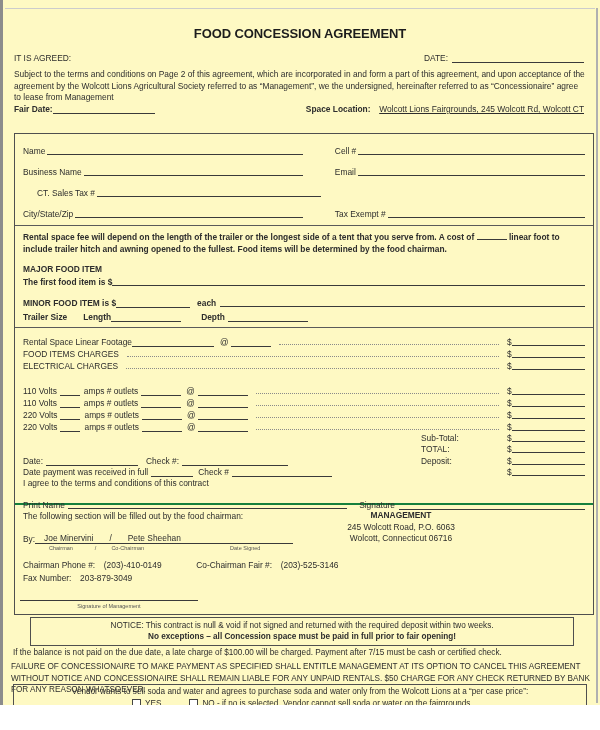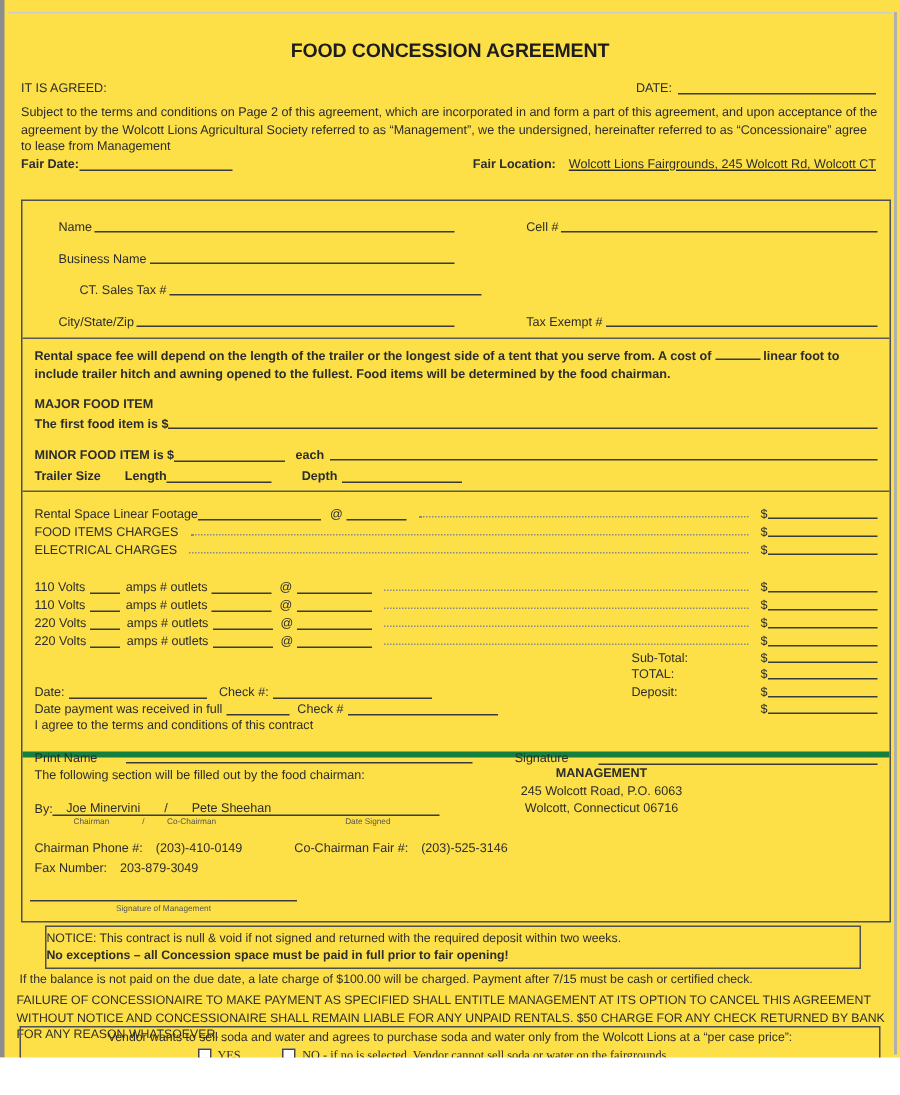--- a/index.html
+++ b/index.html
@@ -1,17 +1,17 @@
 <!DOCTYPE html>
 <html><head>
 <meta charset="utf-8">
 <style>
   html,body { margin:0; padding:0; }
   body { width:600px; height:730px; background:#ffffff; font-family:"Liberation Sans",sans-serif; }
-  .sheet { position:relative; width:600px; height:705px; overflow:hidden; background:#fde047;
+  .sheet { position:relative; width:600px; height:705px; overflow:hidden; background:#fef9c3;
            font-size:8.4px; color:#2d2d2d; }
   .scan-left  { position:absolute; left:0; top:0; width:3px; height:705px; background:#8c8c8c; }
   .scan-top   { position:absolute; top:8px; left:5px; right:5px; height:1px; background:#cccccc; }
   .scan-right { position:absolute; right:2px; top:8px; bottom:2px; width:2px; background:#b0b0b0; }
 
   .title { position:absolute; top:26px; left:0; right:0; margin:0; text-align:center;
            font-size:13px; font-weight:bold; letter-spacing:-0.1px; color:#1d1d1d; }
 
   .row { display:flex; align-items:flex-end; }
   .agreed-row { position:absolute; top:53px; left:14px; right:16px; justify-content:space-between; }
@@ -24,69 +24,69 @@
   .fill { display:inline-block; border-bottom:1px solid #3a3a3a; height:8px; }
   .fillf { flex:1; border-bottom:1px solid #3a3a3a; height:8px; margin-bottom:1px; }
   .dots { flex:1; border-bottom:1px dotted #8a8a8a; height:7px; margin:0 8px 2px 8px; }
   .gap4 { display:inline-block; width:4px; } 
 
   .main-box { position:absolute; top:133px; left:14px; width:580px; height:482px;
               border:1px solid #4f4f4f; box-sizing:border-box; }
   .sec { box-sizing:border-box; padding:0 8px; }
   .sec-contact { height:92px; border-bottom:1px solid #5a5a5a; padding-top:12px; }
   .c-row { display:grid; grid-template-columns:53% 47%; margin-bottom:11px; }
-  .c-cell { display:flex; align-items:flex-end;margin-left:16px; }
+  .c-cell { display:flex; align-items:flex-end; }
   .c-cell.right { padding-left:14px; }
   .c-cell .lbl { margin-right:2px; white-space:nowrap; }
   .c-cell.left { padding-right:18px; }
 
   .sec-rental { height:102px; border-bottom:1px solid #5a5a5a; padding-top:6px;font-weight:bold; }
   .fee-par { margin:0 0 9px 0; line-height:11.5px; }
   .inline-fill { display:inline-block; width:30px; border-bottom:1px solid #3a3a3a; height:7px; }
   .major-h { margin:1px 0 0 0; }
   .flex-line { display:flex; align-items:flex-end; }
   .major-line { margin-top:3px; }
   .minor-line { margin-top:11px; }
   .trailer-line { margin-top:4px; }
   .ws { white-space:pre; }
 
-  .sec-charges { height:177px; border-bottom:4px solid #15803d; padding-top:7px; }
+  .sec-charges { height:177px; border-bottom:2px solid #15803d; padding-top:7px; }
   .ch-row { display:flex; align-items:flex-end; height:12px; }
   .money { display:flex; align-items:flex-end; width:78px; flex:none; }
   .amt-label { width:86px; flex:none; }
   .spacer { flex:1; }
   .h13 { height:13px; }
   .agree-row { height:11px; margin-top:1px; }
-  .ps-row { margin-top:8px; height:13px;gap:16px; }
+  .ps-row { margin-top:8px; height:13px; }
 
   .sec-chairman { height:110px; position:relative; padding-top:6px; }
   .mgmt { position:absolute; top:5px; left:296px; width:180px; text-align:center; line-height:11.5px; }
   .by-row { display:flex; align-items:flex-end; margin-top:12px; width:270px; }
   .by-line { flex:1; border-bottom:1px solid #3a3a3a; display:flex; align-items:flex-end; padding-left:9px; }
   .by-slash { margin:0 16px; }
   .by-captions { display:flex; font-size:5.5px; color:#555; width:270px; margin-top:1px; }
   .cap-chair { margin-left:26px; }
   .cap-slash { margin-left:22px; }
   .cap-cochair { margin-left:15px; }
   .cap-date { margin-left:86px; }
   .phones { margin-top:9px; }
   .phone-gap { display:inline-block; width:30px; }
   .fax { margin-top:3px; }
   .sig-mgmt { position:absolute; left:5px; bottom:6px; width:178px; border-top:1px solid #3a3a3a;
               text-align:center; font-size:5.5px; color:#555; padding-top:2px; }
 
   .notice-box { position:absolute; top:617px; left:30px; right:26px; border:1px solid #4f4f4f;
-                padding:2px 0 3px 0; line-height:11px; font-size:8.2px; }
+                text-align:center; padding:2px 0 3px 0; line-height:11px; font-size:8.2px; }
   .late { position:absolute; top:648px; left:13px; right:13px; margin:0; font-size:8.2px; }
   .failure { position:absolute; top:661px; left:11px; right:6px; margin:0; line-height:11.5px; font-size:8.2px; }
 
   .vendor-box { position:absolute; top:684px; left:13px; right:13px; height:42px;
                 border:1px solid #4f4f4f; font-size:8.2px; }
   .vq { text-align:center; padding-top:2px; }
-  .vyn { display:flex; align-items:center; margin-top:3px; padding-left:118px;font-family:Liberation Serif, serif; }
+  .vyn { display:flex; align-items:center; margin-top:3px; padding-left:118px; }
   .cb { width:7px; height:7px; border:1px solid #444; display:inline-block; margin-right:4px; flex:none; background:#fff; }
   .no-group { margin-left:28px; display:flex; align-items:center; }
 </style>
 </head>
 <body>
 
 <div class="sheet">
   <div class="scan-left"></div>
   <div class="scan-top"></div>
   <div class="scan-right"></div>
@@ -103,21 +103,21 @@
   </div>
 
   <p class="intro">Subject to the terms and conditions on Page 2 of this agreement, which are incorporated in and form a part of this agreement, and upon acceptance of the agreement by the Wolcott Lions Agricultural Society referred to as “Management”, we the undersigned, hereinafter referred to as “Concessionaire” agree to lease from Management</p>
 
   <div class="row fair-row">
     <span class="date-group">
       <span class="b">Fair Date:</span>
       <span class="fill" style="width:102px"></span>
     </span>
     <span>
-      <span class="b">Fair Location:</span>
+      <span class="b">Space Location:</span>
       <span class="gap4"></span>
       <span class="uval">Wolcott Lions Fairgrounds, 245 Wolcott Rd, Wolcott CT</span>
     </span>
   </div>
 
   <div class="main-box">
 
     <div class="sec sec-contact">
       <div class="c-row">
         <span class="c-cell left">
@@ -125,20 +125,24 @@
             <span class="fillf"></span>
           </span>
         <span class="c-cell right">
             <span class="lbl">Cell #</span>
             <span class="fillf"></span>
           </span>
       </div>
       <div class="c-row">
         <span class="c-cell left">
             <span class="lbl">Business Name</span>
+            <span class="fillf"></span>
+          </span>
+        <span class="c-cell right">
+            <span class="lbl">Email</span>
             <span class="fillf"></span>
           </span>
       </div>
       <div class="c-row">
         <span class="c-cell right">
             <span class="lbl">CT. Sales Tax #</span>
             <span class="fillf"></span>
           </span>
       </div>
       <div class="c-row">

